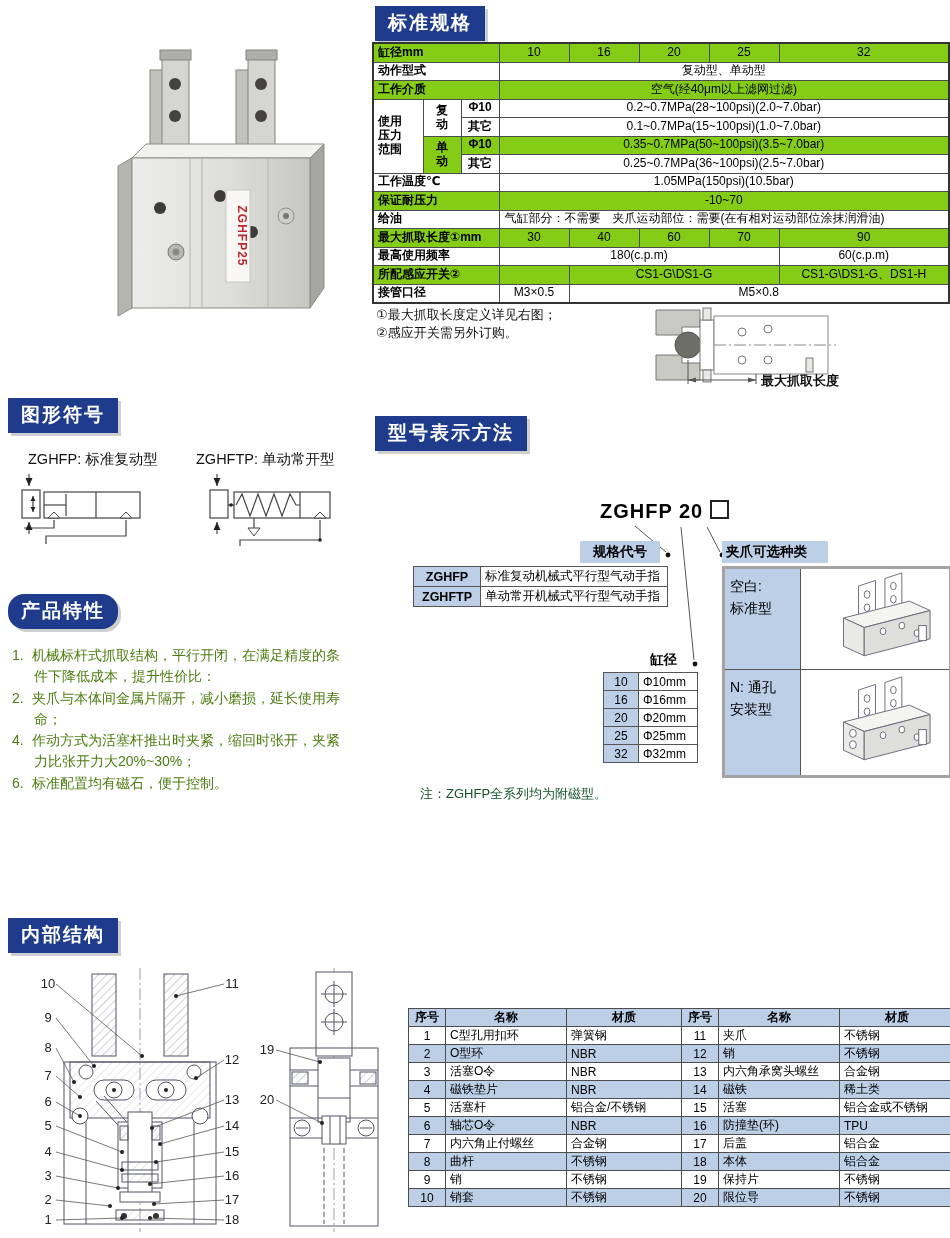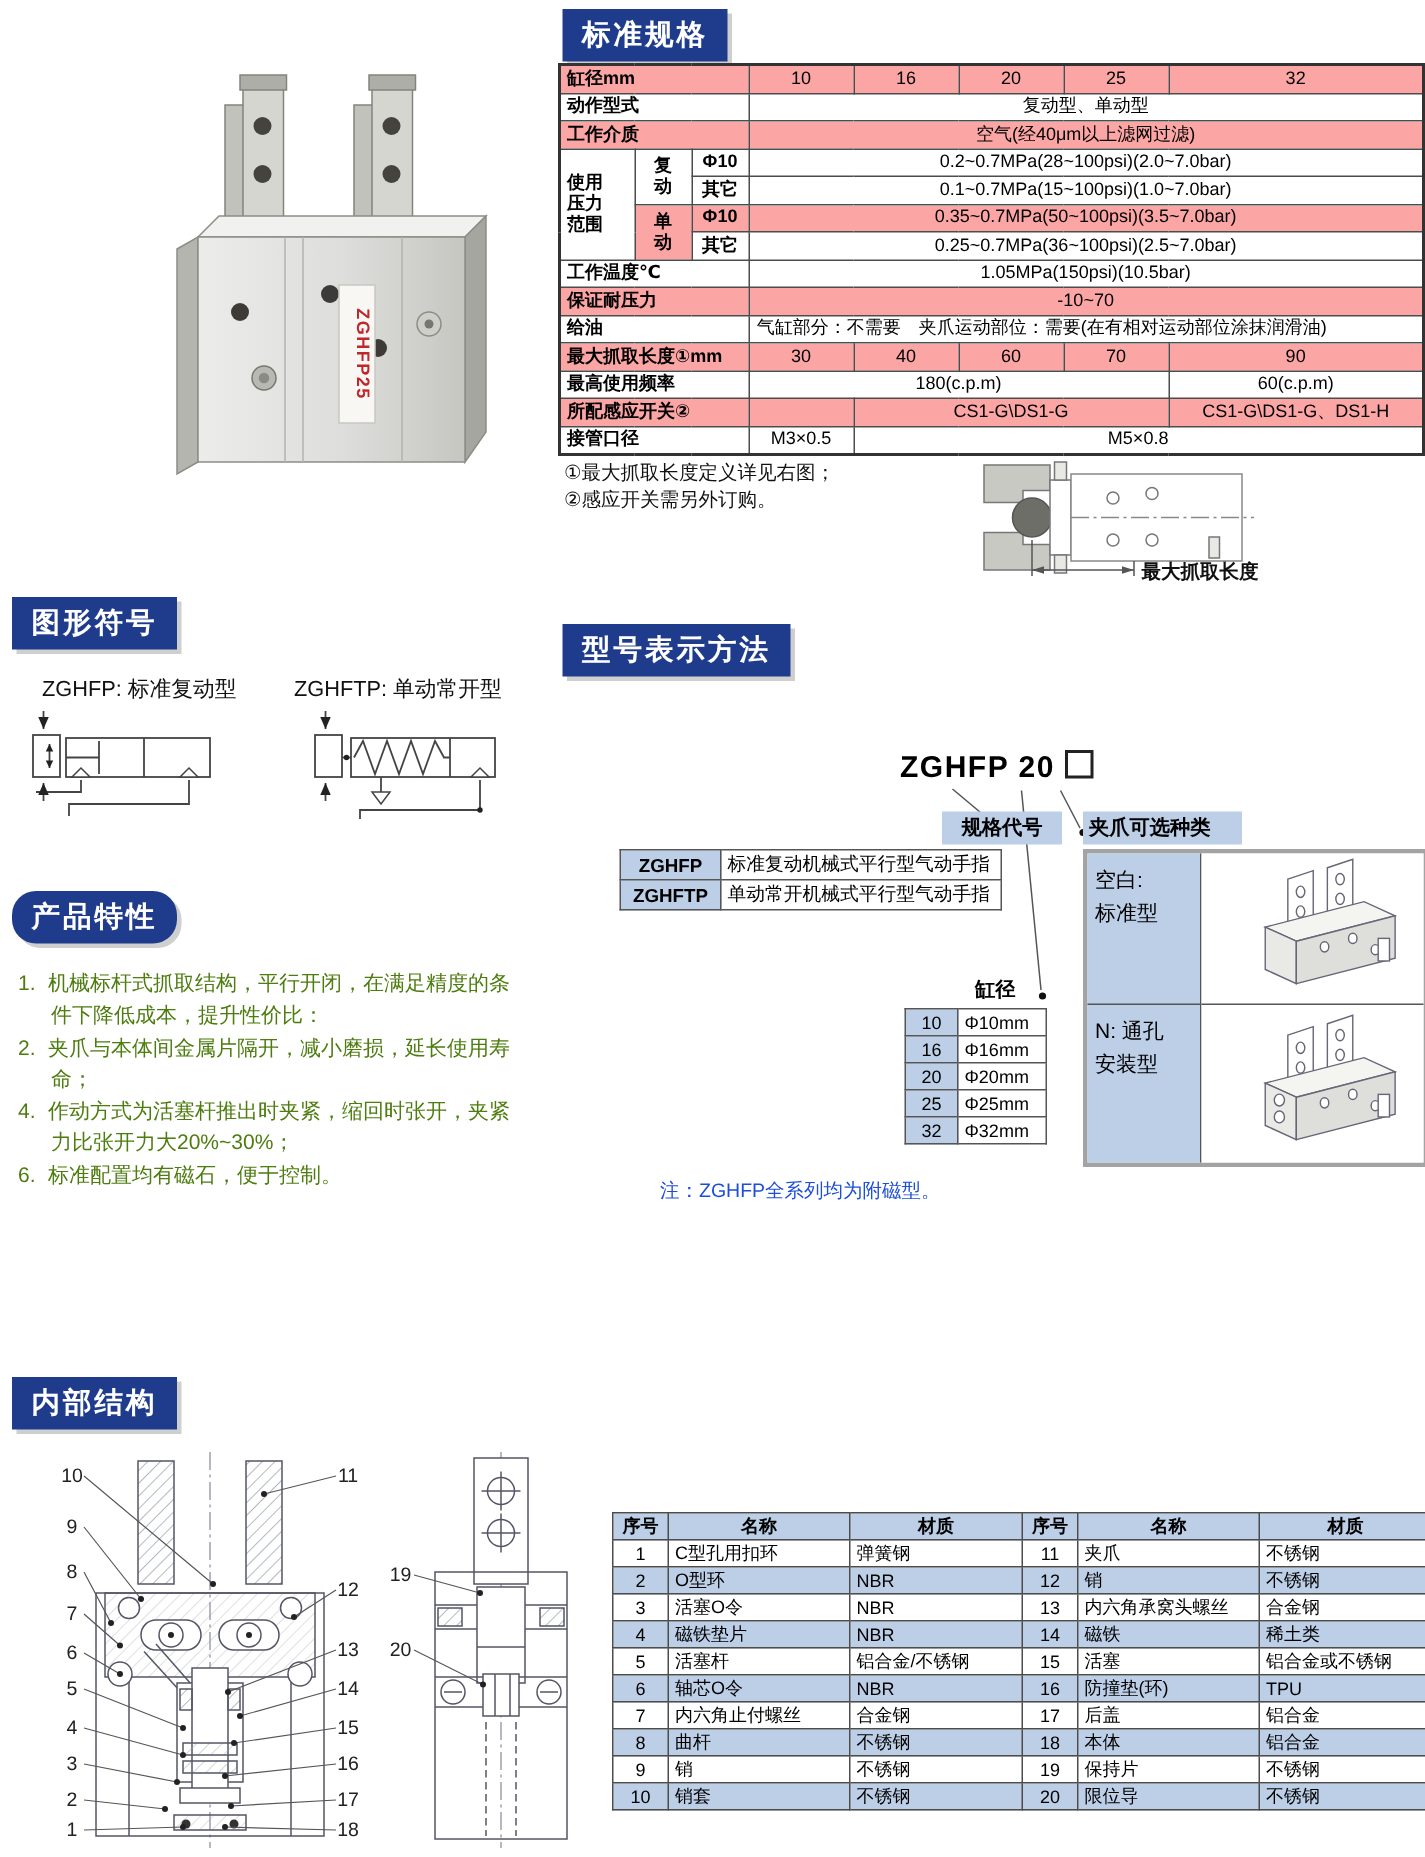--- a/index.html
+++ b/index.html
@@ -16,21 +16,21 @@
   .t-internal { left:8px;   top:918px; }
 
   
   table { border-collapse:collapse; table-layout:fixed; }
   .spec-table { position:absolute; left:372px; top:42px; width:576px; }
   .spec-table td { border:1px solid #4c4c4c; font-size:12px; text-align:center;
                    height:17.5px; padding:0 2px; line-height:1.15; color:#000;
                    white-space:pre-line; overflow:hidden; }
   .spec-table td.lab  { text-align:left; padding-left:4px; font-weight:bold; }
   .spec-table td.lab2 { font-weight:bold; }
-  .spec-table tr.lb td { background:#fca5a5; }
+  .spec-table tr.lb td { background:#84cc16; }
   .spec-table td.wbg { background:#ffffff; }
   .spec-table td.tleft { text-align:left; padding-left:5px; }
   .spec-table { border:2px solid #333; }
 
   .spec-notes { position:absolute; left:376px; top:306px; font-size:13px; line-height:1.35; color:#111; }
 
   
   .sym-label { position:absolute; font-size:14.5px; color:#111; }
   .sym1-label { left:28px; top:450px; }
   .sym2-label { left:196px; top:450px; }
@@ -43,40 +43,40 @@
   .feat .n { display:inline-block; width:20px; text-indent:0; }
 
   
   .model-code { position:absolute; left:600px; top:500px; font-size:20px; font-weight:bold;
                 letter-spacing:1px; color:#000; }
   .model-box { display:inline-block; width:15px; height:15px; border:2px solid #222;
                margin-left:7px; vertical-align:-1px; }
   .model-leaders { position:absolute; left:560px; top:470px; }
   .hl-label { position:absolute; background:#bccfe7; font-size:13.5px; font-weight:bold;
               color:#000; text-align:center; padding:2px 4px; }
-  .spec-code-label { left:580px; top:541px; width:72px;margin-left:48px; }
+  .spec-code-label { left:580px; top:541px; width:72px; }
   .jaw-label { left:722px; top:541px; width:98px; text-align:left; }
 
   .mini-table { position:absolute; }
   .mini-table td { border:1px solid #555; font-size:12.5px; padding:1px 4px; color:#000; }
   .spec-code-table { left:413px; top:566px; width:255px; }
   .spec-code-table td.code { width:58px; text-align:center; background:#bccfe7; font-weight:bold; }
   .bore-label { position:absolute; left:650px; top:651px; font-size:13.5px; font-weight:bold; color:#000; }
   .bore-table { left:603px; top:672px; width:95px; }
   .bore-table td { font-size:12px; padding:1px 4px; height:15px; }
   .bore-table td.code { width:26px; text-align:center; background:#bccfe7; }
 
   .jaw-box { position:absolute; left:722px; top:566px; width:224px; height:206px;
              border:3px solid #a3a3a3; display:grid; grid-template-columns:76px 1fr;
              grid-template-rows:101px 1fr; }
   .jaw-cell-label { background:#bccfe7; border-right:1px solid #555; border-bottom:1px solid #555;
                     font-size:14px; color:#000; padding:6px 5px; line-height:1.6; }
   .jaw-cell-img { border-bottom:1px solid #555; display:flex; align-items:center; justify-content:center; background:#fff; }
   .jaw-box .r2 { border-bottom:none; }
-  .model-note { position:absolute; left:440px; top:785px; font-size:13px; color:#1d4ed8; }
+  .model-note { position:absolute; left:420px; top:785px; font-size:13px; color:#14532d; }
 
   
   .diagram { position:absolute; }
   .diag-left  { left:30px;  top:966px; }
   .diag-right { left:252px; top:966px; }
   .callout { font-size:13px; fill:#222; font-family:"Liberation Sans",sans-serif; }
 
   .parts-table { position:absolute; left:408px; top:1008px; width:540px; border:1px solid #4c4c4c; }
   .parts-table td { border:1px solid #4c4c4c; font-size:12px; height:16.5px; padding:0 4px; color:#000; }
   .parts-table tr.hd td { background:#bccfe7; font-weight:bold; text-align:center; }

